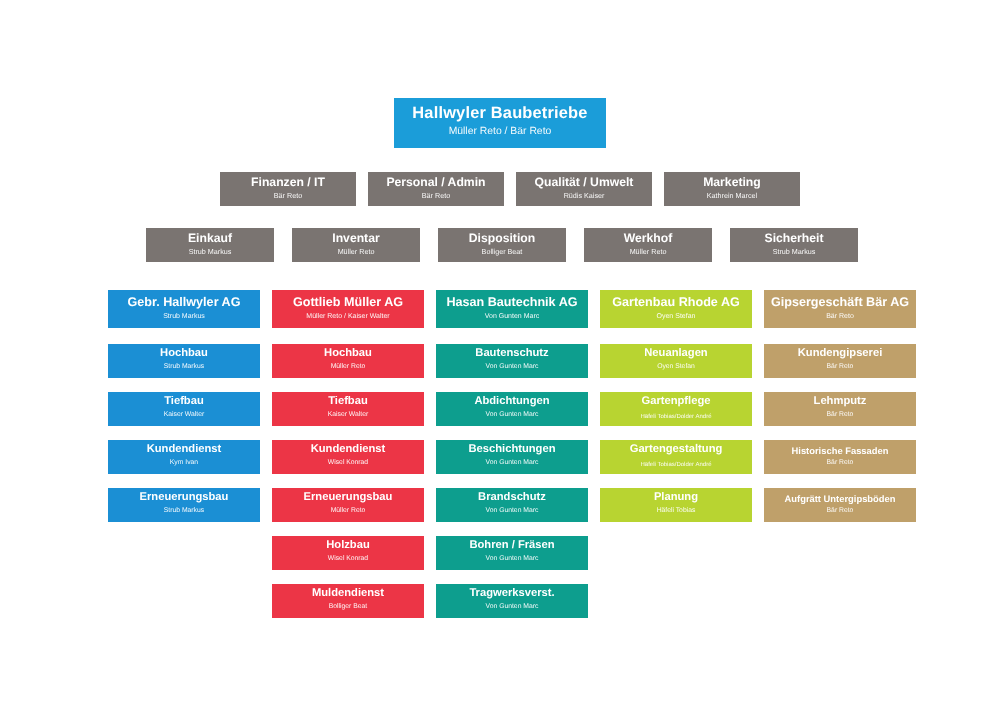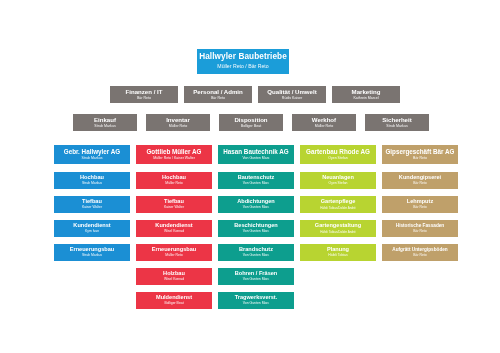--- a/index.html
+++ b/index.html
@@ -38,21 +38,21 @@
   .node .sub {
     font-weight: normal;
     white-space: nowrap;
     opacity: 0.95;
   }
 
   
   .root {
     left: 197px;
     top: 49px;
-    width: 92px;
+    width: 106px;
     height: 25px;
     background: #1b9dd9;
   }
   .root .title { font-size: 8.2px; letter-spacing: 0.1px; }
   .root .sub { font-size: 5.2px; margin-top: 2px; }
 
   
   .staff {
     top: 86px;
     height: 17px;

